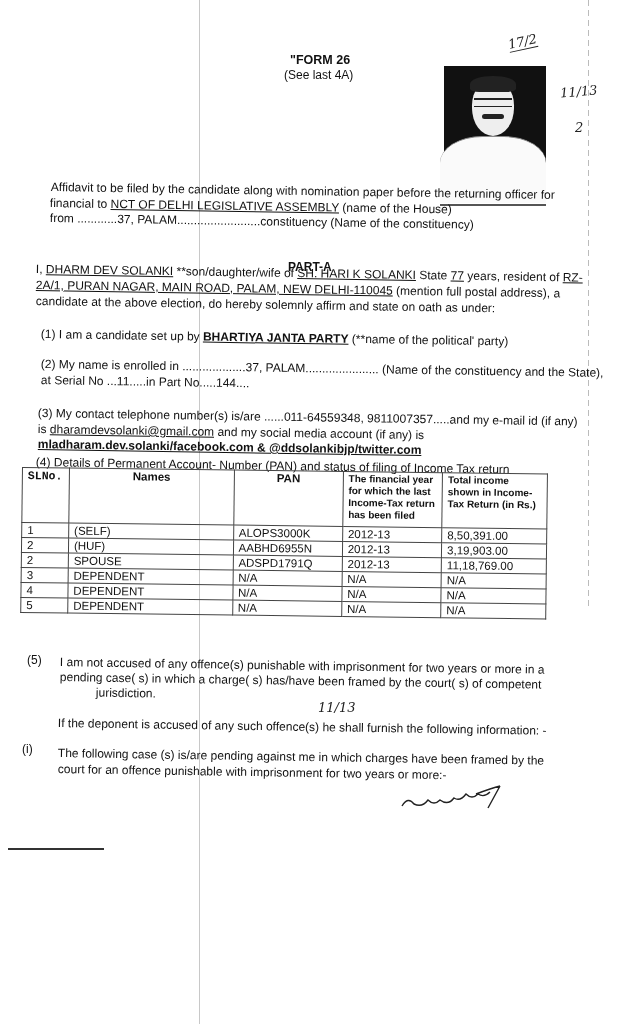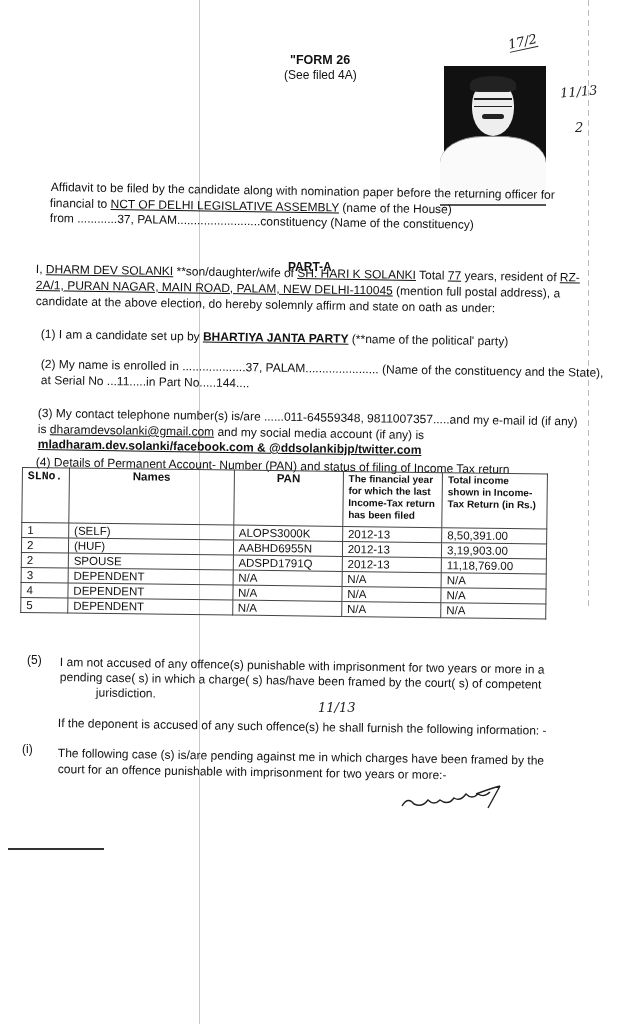--- a/index.html
+++ b/index.html
@@ -32,42 +32,42 @@
   table.pan th.small { font-size: 10px; line-height: 12px; }
   .hand { font-family: "DejaVu Serif", serif; font-style: italic; color: #222; }
 </style>
 </head>
 <body>
 
 <div class="fold-v"></div>
 <div class="edge-r"></div>
 
 <div class="abs t b" style="left:290px;top:53px;font-size:12.5px;">"FORM 26</div>
-<div class="abs t" style="left:284px;top:68px;">(See filed 4A)</div>
+<div class="abs t" style="left:284px;top:68px;">(See last 4A)</div>
 
 <div class="abs hand" style="left:508px;top:34px;font-size:13px;transform:rotate(-12deg);border-bottom:1px solid #222;">17/2</div>
 <div class="abs hand" style="left:560px;top:84px;font-size:13px;transform:rotate(-5deg);">11/13</div>
 <div class="abs hand" style="left:575px;top:120px;font-size:13px;">2</div>
 <div class="abs hand" style="left:318px;top:700px;font-size:13px;">11/13</div>
 
 <div class="photo">
   <div class="bg"></div>
   <div class="body"></div>
   <div class="face"></div>
   <div class="hair"></div>
   <div class="glasses"></div>
   <div class="mustache"></div>
 </div>
 
 <div class="abs t rot" style="left:51px;top:180px;">Affidavit to be filed by the candidate along with nomination paper before the returning officer for</div>
 <div class="abs t rot" style="left:50px;top:196px;"><span>financial to </span><span class="u">NCT OF DELHI LEGISLATIVE ASSEMBLY</span><span> (name of the House)</span></div>
 <div class="abs t rot" style="left:50px;top:211px;">from ............37, PALAM.........................constituency (Name of the constituency)</div>
 
 <div class="abs t b" style="left:282px;top:260px;padding-left:6px;">PART-A</div>
-<div class="abs t rot" style="left:36px;top:262px;"><span>I, </span><span class="u">DHARM DEV SOLANKI</span><span> **son/daughter/wife of </span><span class="u">SH. HARI K SOLANKI</span><span> Total </span><span class="u">77</span><span> years, resident of </span><span class="u">RZ-</span></div>
+<div class="abs t rot" style="left:36px;top:262px;"><span>I, </span><span class="u">DHARM DEV SOLANKI</span><span> **son/daughter/wife of </span><span class="u">SH. HARI K SOLANKI</span><span> State </span><span class="u">77</span><span> years, resident of </span><span class="u">RZ-</span></div>
 <div class="abs t rot" style="left:36px;top:278px;"><span class="u">2A/1, PURAN NAGAR, MAIN ROAD, PALAM, NEW DELHI-110045</span><span> (mention full postal address), a</span></div>
 <div class="abs t rot" style="left:36px;top:294px;">candidate at the above election, do hereby solemnly affirm and state on oath as under:</div>
 
 <div class="abs t rot" style="left:41px;top:327px;"><span>(1) I am a candidate set up by </span><span class="u b">BHARTIYA JANTA PARTY</span><span> (**name of the political' party)</span></div>
 
 <div class="abs t rot" style="left:41px;top:357px;">(2) My name is enrolled in ...................37, PALAM...................... (Name of the constituency and the State),</div>
 <div class="abs t rot" style="left:41px;top:373px;">at Serial No ...11.....in Part No.....144....</div>
 
 <div class="abs t rot" style="left:38px;top:406px;">(3) My contact telephone number(s) is/are ......011-64559348, 9811007357.....and my e-mail id (if any)</div>
 <div class="abs t rot" style="left:38px;top:422px;"><span>is </span><span class="u">dharamdevsolanki@gmail.com</span><span> and my social media account (if any) is</span></div>

